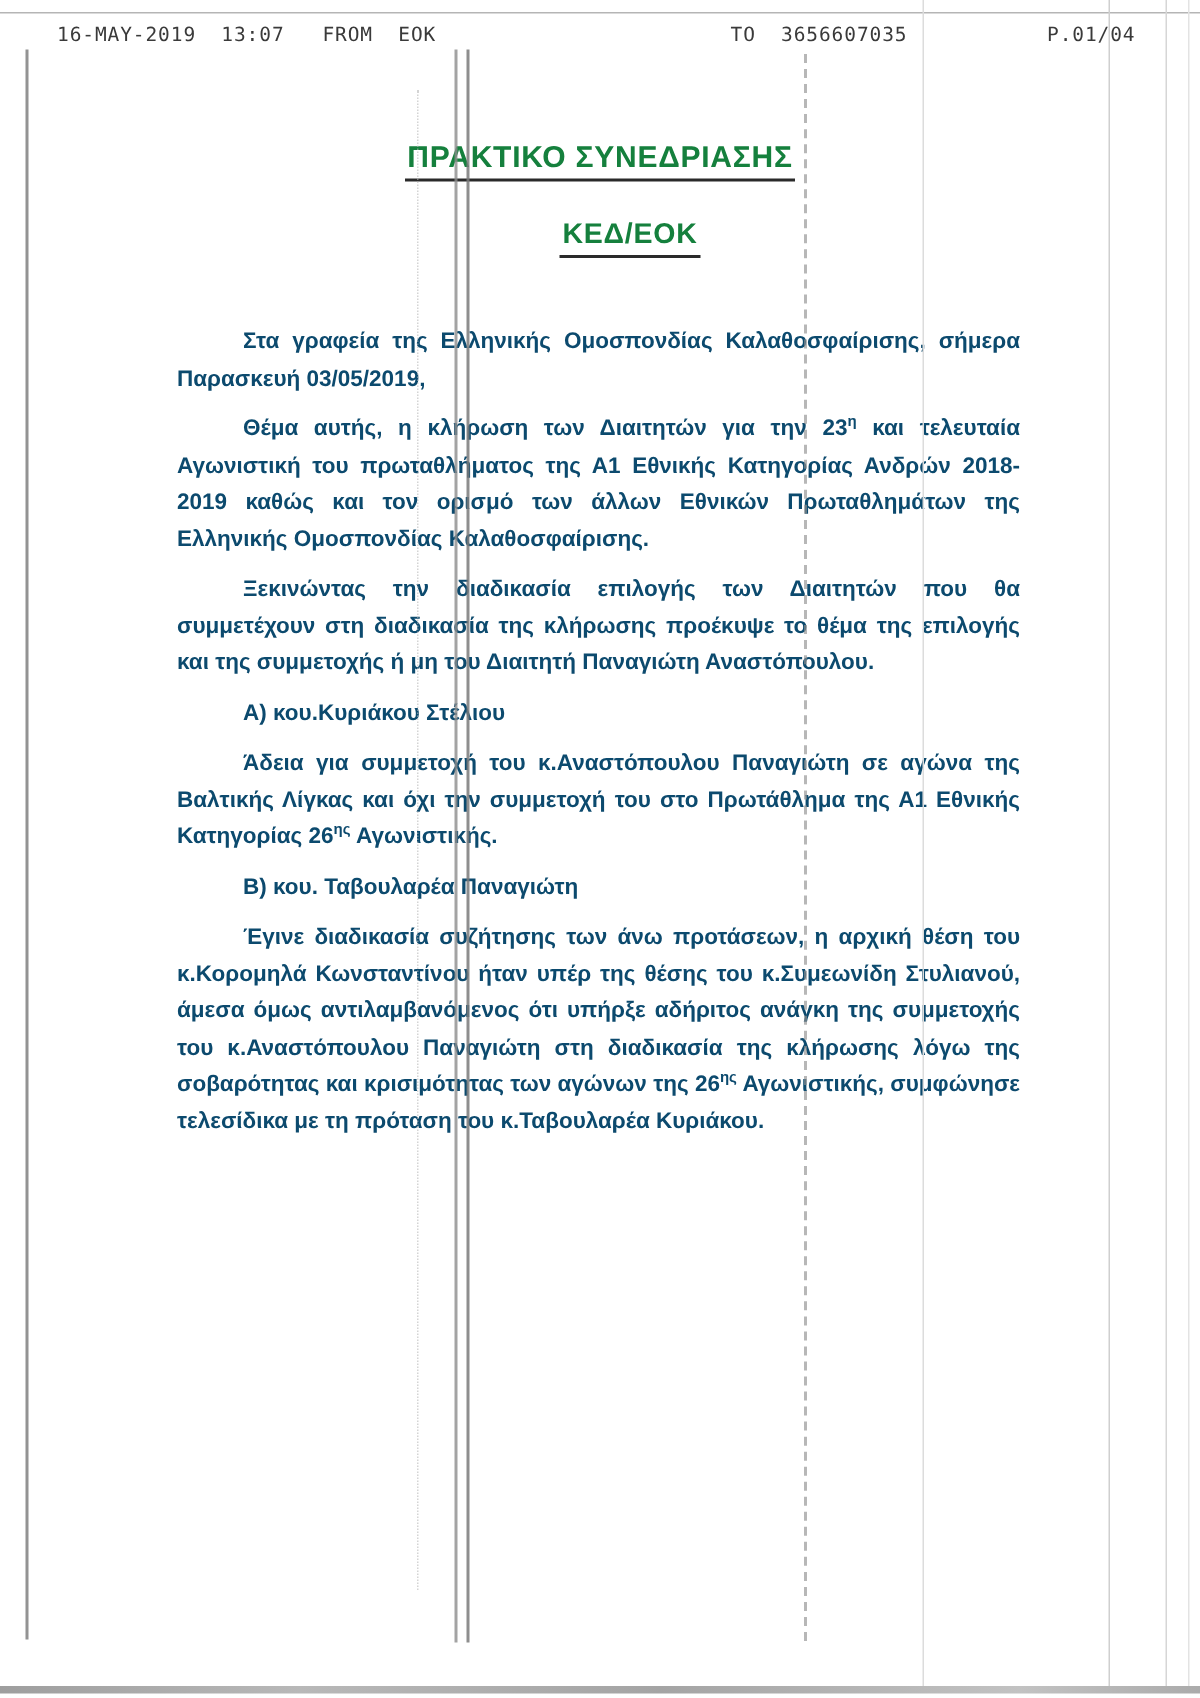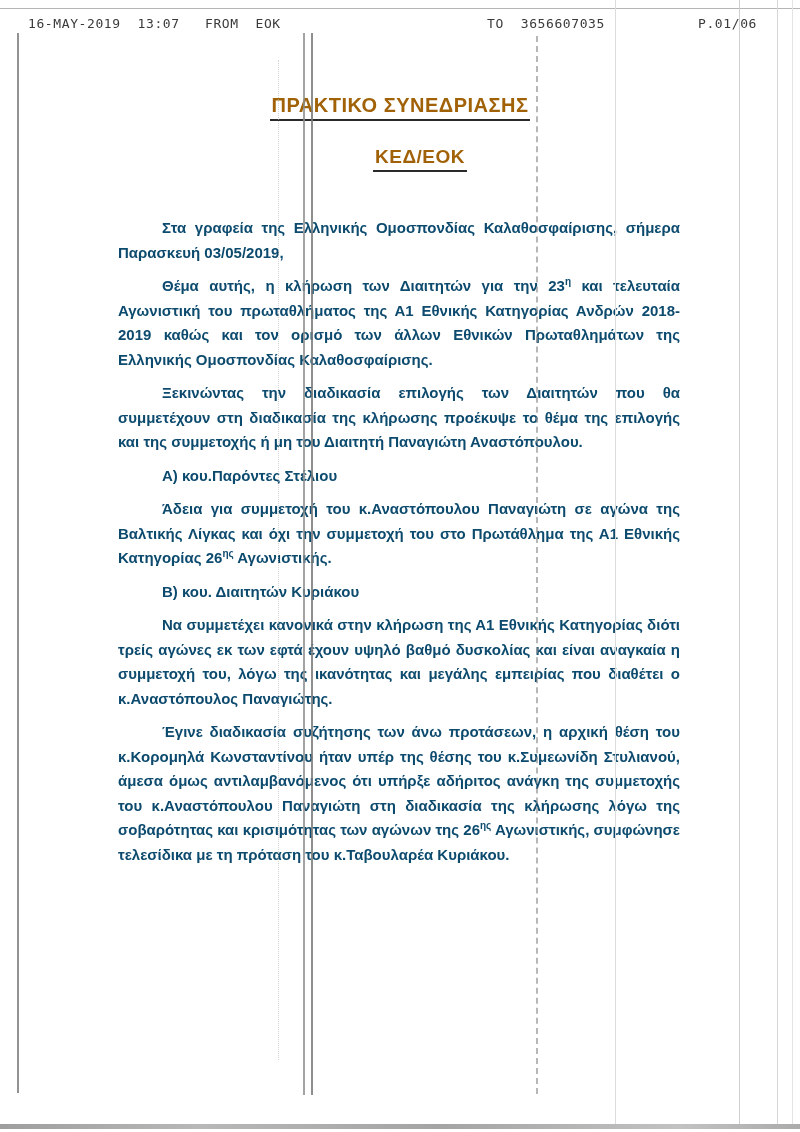--- a/index.html
+++ b/index.html
@@ -12,26 +12,26 @@
     margin:0 auto;
   }
   
   .top-rule{position:absolute;top:8px;left:0;width:800px;height:1px;background:#a3a3a3;opacity:.8;}
   .fax-header span{
     position:absolute;top:16px;
     font-family:"DejaVu Sans Mono", monospace;
     font-size:13px;letter-spacing:.6px;
     color:#3a3a3a;white-space:pre;
   }
-  .fh-left{left:28px;}
+  .fh-left{left:38px;}
   .fh-to{left:487px;}
   .fh-page{left:698px;}
 
   
-  .titles{position:absolute;top:94px;left:0;width:800px;text-align:center;color:#a16207;}
+  .titles{position:absolute;top:94px;left:0;width:800px;text-align:center;color:#15803d;}
   .titles .u{
     display:inline-block;
     font-weight:bold;
     border-bottom:2.5px solid #2a2a2a;
     padding:0 2px 2px 2px;
     letter-spacing:.5px;
   }
   .t1 .u{font-size:20px;}
   .t2{margin-top:25px;padding-left:40px;}
   .t2 .u{font-size:19px;}
@@ -65,40 +65,39 @@
 </head>
 <body>
 
 <div class="page">
 
   <div class="top-rule"></div>
 
   <header class="fax-header">
     <span class="fh-left">16-MAY-2019  13:07   FROM  EOK</span>
     <span class="fh-to">TO  3656607035</span>
-    <span class="fh-page">P.01/06</span>
+    <span class="fh-page">P.01/04</span>
   </header>
 
   <div class="titles">
     <div class="t1">
       <span class="u">ΠΡΑΚΤΙΚΟ ΣΥΝΕΔΡΙΑΣΗΣ</span>
     </div>
     <div class="t2">
       <span class="u">ΚΕΔ/ΕΟΚ</span>
     </div>
   </div>
 
   <main class="doc-body">
       <p><span>Στα γραφεία της Ελληνικής Ομοσπονδίας Καλαθοσφαίρισης, σήμερα Παρασκευή 03/05/2019,</span></p>
       <p><span>Θέμα αυτής, η κλήρωση των Διαιτητών για την 23</span><sup>η</sup><span> και τελευταία Αγωνιστική του πρωταθλήματος της Α1 Εθνικής Κατηγορίας Ανδρών 2018-2019 καθώς και τον ορισμό των άλλων Εθνικών Πρωταθλημάτων της Ελληνικής Ομοσπονδίας Καλαθοσφαίρισης.</span></p>
       <p><span>Ξεκινώντας την διαδικασία επιλογής των Διαιτητών που θα συμμετέχουν στη διαδικασία της κλήρωσης προέκυψε το θέμα της επιλογής και της συμμετοχής ή μη του Διαιτητή Παναγιώτη Αναστόπουλου.</span></p>
-      <p><span>Α) κου.Παρόντες Στέλιου</span></p>
+      <p><span>Α) κου.Κυριάκου Στέλιου</span></p>
       <p><span>Άδεια για συμμετοχή του κ.Αναστόπουλου Παναγιώτη σε αγώνα της Βαλτικής Λίγκας και όχι την συμμετοχή του στο Πρωτάθλημα της Α1 Εθνικής Κατηγορίας 26</span><sup>ης</sup><span> Αγωνιστικής.</span></p>
-      <p><span>Β) κου. Διαιτητών Κυριάκου</span></p>
-      <p><span>Να συμμετέχει κανονικά στην  κλήρωση της Α1 Εθνικής Κατηγορίας διότι τρείς αγώνες εκ των εφτά έχουν υψηλό βαθμό δυσκολίας και είναι αναγκαία η συμμετοχή του, λόγω της ικανότητας και μεγάλης εμπειρίας που διαθέτει ο κ.Αναστόπουλος Παναγιώτης.</span></p>
+      <p><span>Β) κου. Ταβουλαρέα Παναγιώτη</span></p>
       <p><span>Έγινε διαδικασία συζήτησης των άνω προτάσεων, η αρχική θέση του κ.Κορομηλά Κωνσταντίνου ήταν υπέρ της θέσης του κ.Συμεωνίδη Στυλιανού, άμεσα όμως αντιλαμβανόμενος ότι υπήρξε αδήριτος ανάγκη της συμμετοχής του κ.Αναστόπουλου Παναγιώτη στη διαδικασία της κλήρωσης λόγω της σοβαρότητας και κρισιμότητας των αγώνων της 26</span><sup>ης</sup><span> Αγωνιστικής, συμφώνησε τελεσίδικα με τη πρόταση του κ.Ταβουλαρέα Κυριάκου.</span></p>
     </main>
 
   <div class="vline ln-left"></div>
   <div class="vline ln-dot"></div>
   <div class="vline ln-dbl1"></div>
   <div class="vline ln-dbl2"></div>
   <div class="vline ln-dash"></div>
   <div class="vline ln-f1"></div>
   <div class="vline ln-f2"></div>

